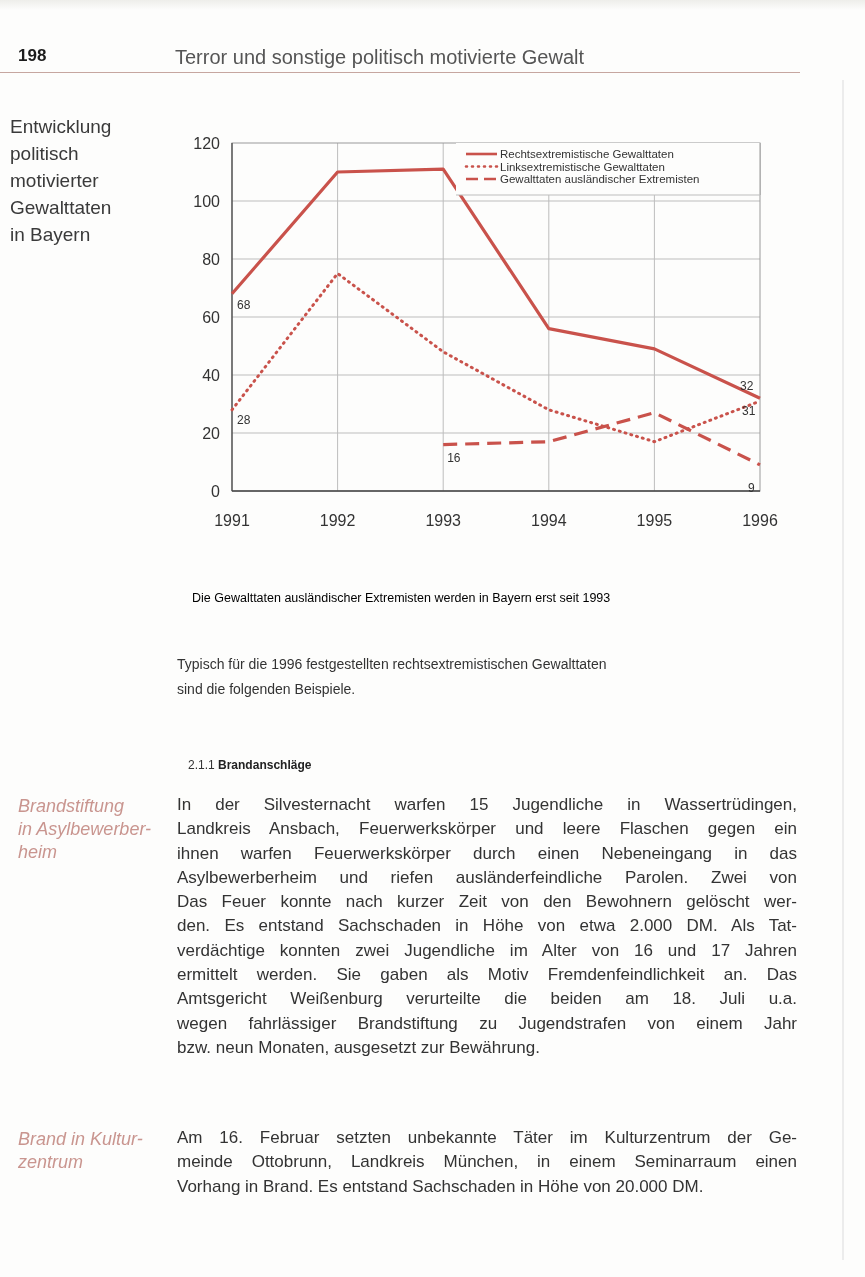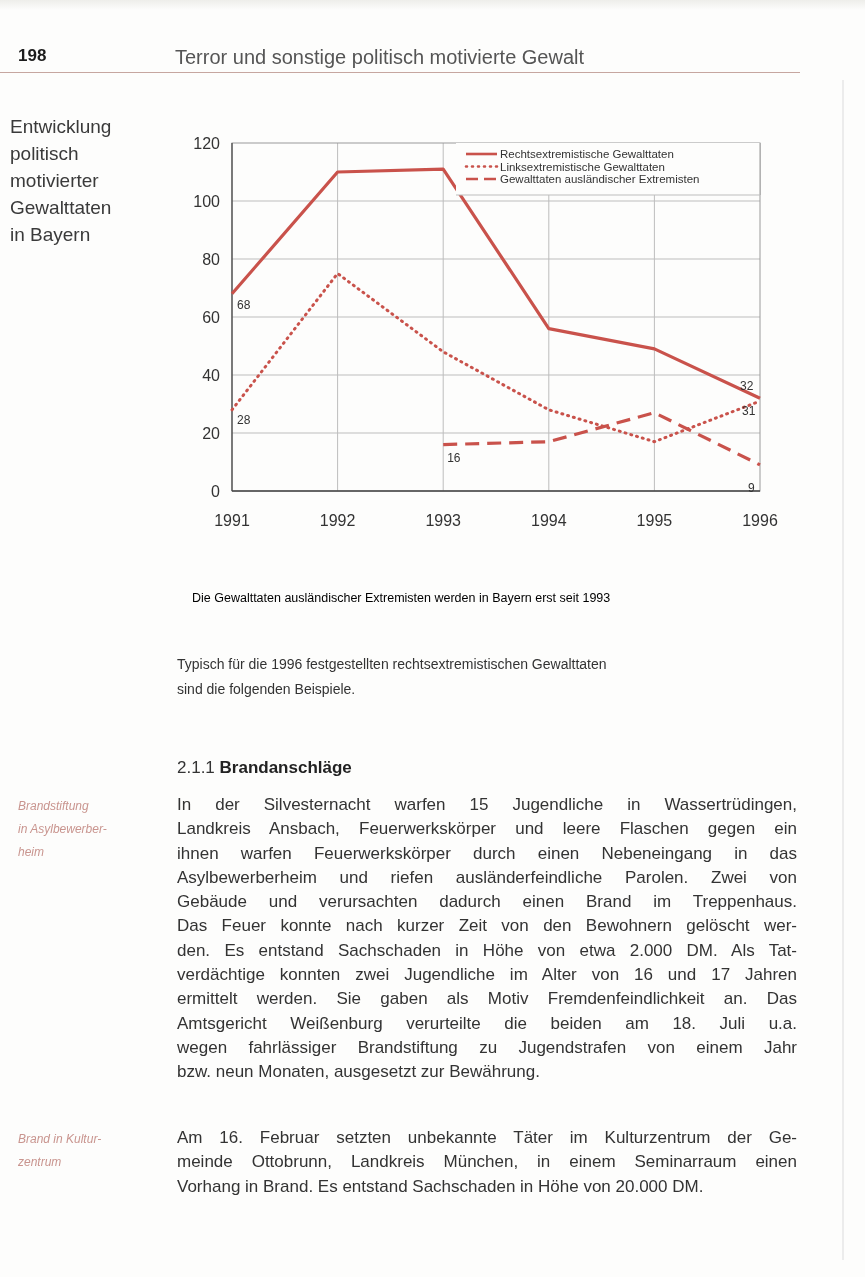--- a/index.html
+++ b/index.html
@@ -7,23 +7,23 @@
        font-family:"Liberation Sans","DejaVu Sans",sans-serif;color:#2a2a2a;}
   .topshade{position:absolute;left:0;top:0;width:865px;height:10px;background:linear-gradient(#eeeeea,#fdfdfc);}
   .rightline{position:absolute;left:842px;top:80px;width:2px;height:1180px;background:#ececec;}
   .pagenum{position:absolute;left:18px;top:46px;font-size:17px;font-weight:bold;color:#1c1c1c;}
   .runhead{position:absolute;left:175px;top:46px;font-size:20px;color:#555;}
   .headrule{position:absolute;left:0;top:72px;width:800px;height:1px;background:#c6a6a0;}
   .chart-caption{position:absolute;left:10px;top:113px;font-size:19px;line-height:27px;color:#3a3a3a;}
   .chart-svg{position:absolute;left:0;top:0;}
   .chart-note{position:absolute;left:192px;top:546px;font-size:12.5px;line-height:16px;color:#000000;width:580px;margin-top:44px;}
   .intro{position:absolute;left:177px;top:652px;font-size:14px;line-height:25px;color:#333;width:620px;}
-  .section-heading{position:absolute;left:177px;top:758px;font-size:17px;color:#333;text-align:center;}
+  .section-heading{position:absolute;left:188px;top:758px;font-size:12px;color:#333;text-align:center;}
   .section-heading b{font-weight:bold;color:#222;}
-  .margin-note{position:absolute;left:18px;font-size:12px;line-height:23px;font-style:italic;color:#c9958f;}
+  .margin-note{position:absolute;left:18px;font-size:18px;line-height:23px;font-style:italic;color:#c9958f;}
   .para{position:absolute;left:177px;width:620px;font-size:17px;line-height:24.3px;color:#333;text-align:justify;}
   .para span{display:block;text-align:justify;text-align-last:justify;}
   .para span.last{text-align-last:left;}
 </style>
 </head>
 <body>
 
 <div class="topshade"></div>
 <div class="rightline"></div>
 
@@ -114,21 +114,20 @@
   <div>Brandstiftung</div>
   <div>in Asylbewerber-</div>
   <div>heim</div>
 </div>
 
 <div class="para" style="top:793px;">
   <span>In der Silvesternacht warfen 15 Jugendliche in Wassertrüdingen,</span>
   <span>Landkreis Ansbach, Feuerwerkskörper und leere Flaschen gegen ein</span>
   <span>ihnen warfen Feuerwerkskörper durch einen Nebeneingang in das</span>
   <span>Asylbewerberheim und riefen ausländerfeindliche Parolen. Zwei von</span>
-  <span>Gebäude und verursachten dadurch einen Brand im Treppenhaus.</span>
   <span>Das Feuer konnte nach kurzer Zeit von den Bewohnern gelöscht wer-</span>
   <span>den. Es entstand Sachschaden in Höhe von etwa 2.000 DM. Als Tat-</span>
   <span>verdächtige konnten zwei Jugendliche im Alter von 16 und 17 Jahren</span>
   <span>ermittelt werden. Sie gaben als Motiv Fremdenfeindlichkeit an. Das</span>
   <span>Amtsgericht Weißenburg verurteilte die beiden am 18. Juli u.a.</span>
   <span>wegen fahrlässiger Brandstiftung zu Jugendstrafen von einem Jahr</span>
   <span class="last">bzw. neun Monaten, ausgesetzt zur Bewährung.</span>
 </div>
 
 <div class="margin-note" style="top:1128px;">

